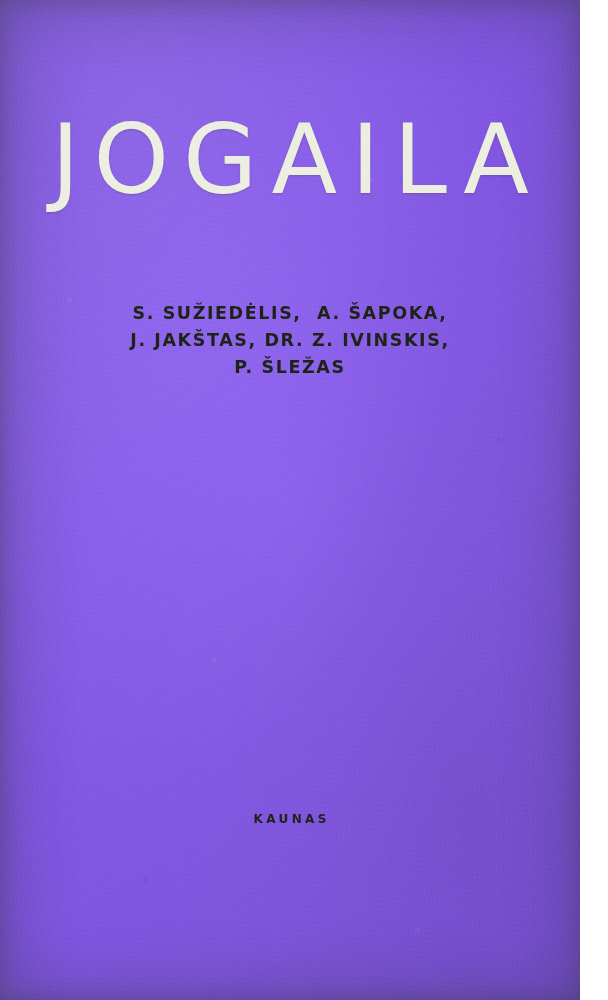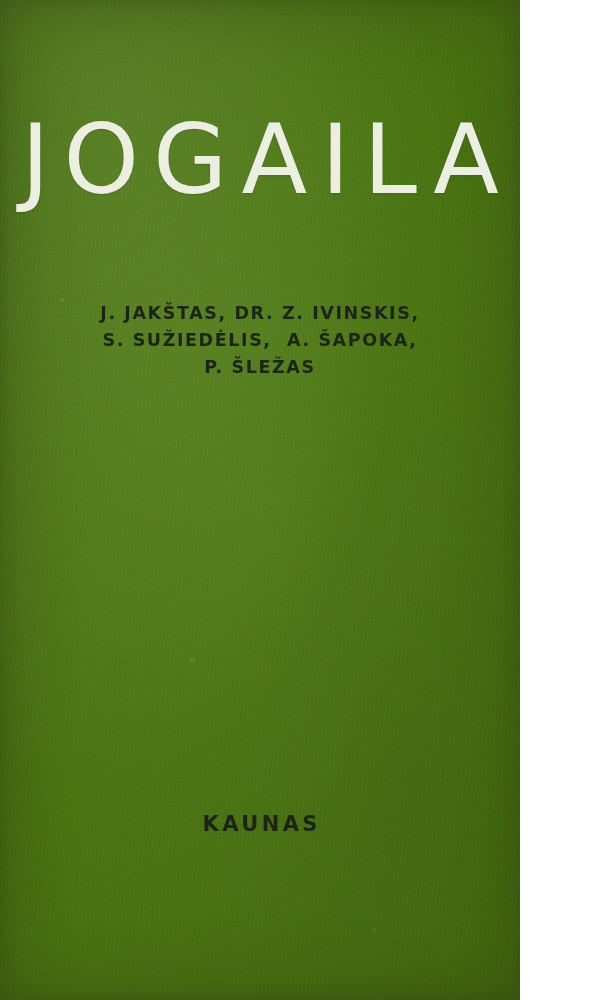--- a/index.html
+++ b/index.html
@@ -5,23 +5,23 @@
   html, body {
     margin: 0;
     padding: 0;
     background: #ffffff;
   }
   body {
     font-family: "Liberation Sans", sans-serif;
   }
   .book-cover {
     position: relative;
-    width: 520px;
+    width: 580px;
     height: 1000px;
-    background: #4d7c0f;
+    background: #8b5cf6;
     overflow: hidden;
   }
   
   .tex-a, .tex-b, .tex-c {
     position: absolute;
     inset: 0;
     pointer-events: none;
   }
   .tex-a {
     background:
@@ -105,43 +105,43 @@
     white-space: pre;
   }
 
   .place {
     position: absolute;
     top: 812px;
     left: 0;
     right: 0;
     text-align: center;
     color: #1d2417;
-    font-size: 21px;
+    font-size: 12px;
     letter-spacing: 3.4px;
     text-indent: 3.4px;
     font-weight: 700;
     font-family: "DejaVu Sans", sans-serif;
   }
 </style>
 </head>
 <body>
 
 <div class="book-cover">
   <div class="tex-a"></div>
   <div class="tex-b"></div>
   <div class="tex-c"></div>
   <div class="edge-shade"></div>
 
   <div class="content">
 
     <div class="title">JOGAILA</div>
 
     <div class="authors">
+      <span class="line">S. SUŽIEDĖLIS,  A. ŠAPOKA,</span>
       <span class="line">J. JAKŠTAS, DR. Z. IVINSKIS,</span>
-      <span class="line">S. SUŽIEDĖLIS,  A. ŠAPOKA,</span>
       <span class="line">P. ŠLEŽAS</span>
     </div>
 
 
     <div class="place">KAUNAS</div>
 
   </div>
 </div>
 
 </body></html>

